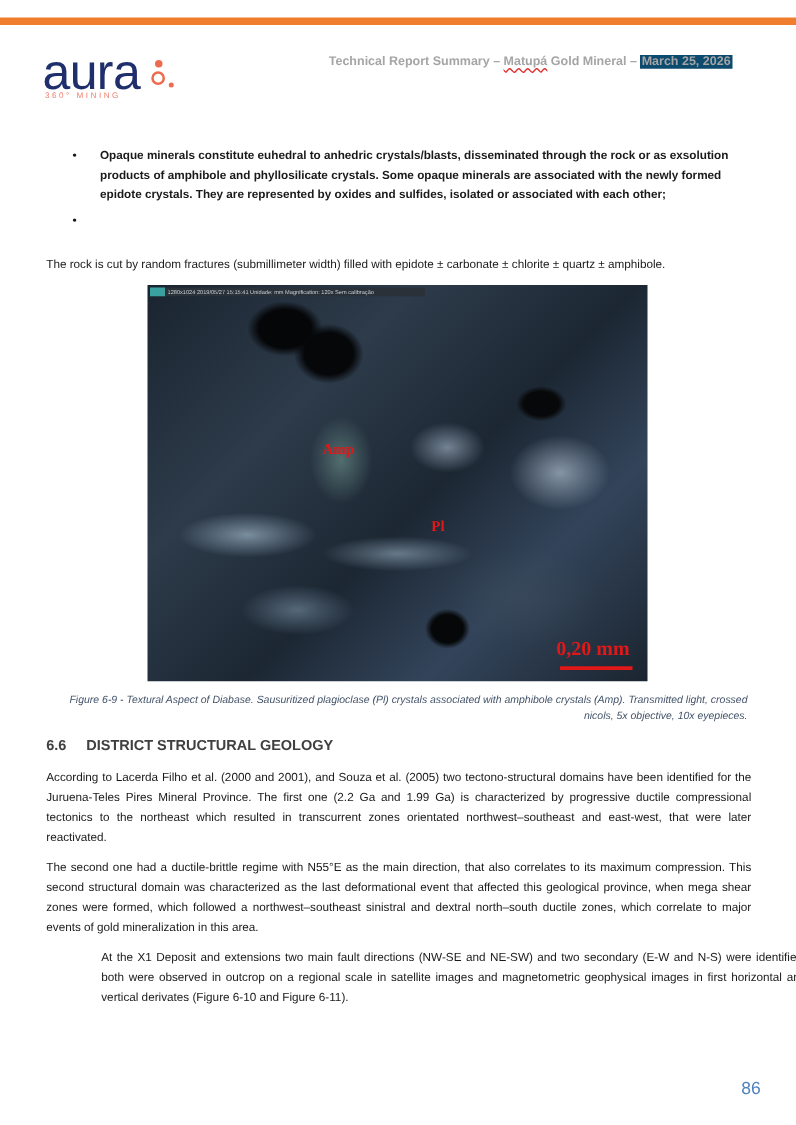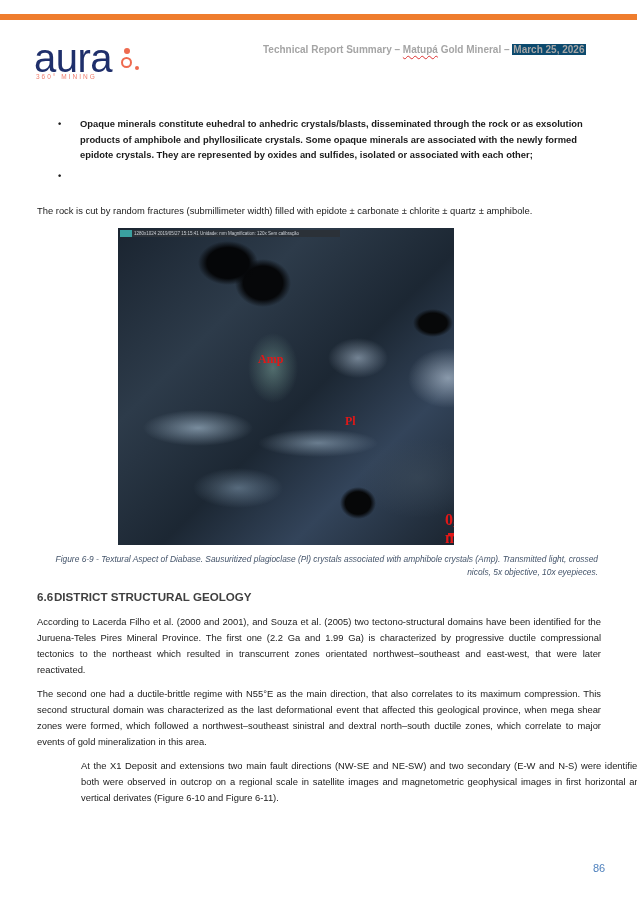--- a/index.html
+++ b/index.html
@@ -20,21 +20,21 @@
   .header-title { position: absolute; left: 263px; top: 44px; font-size: 10px; font-weight: bold; color: #a5a5a5; white-space: nowrap; }
   .header-title .squiggle { text-decoration: underline wavy #d33; text-decoration-thickness: 1px; text-underline-offset: 2px; }
   .header-title .hl { background: #0c4a6e; color: #a5a5a5; padding: 0 1px; }
 
   .bullets { position: absolute; left: 58px; top: 116px; width: 548px; list-style: none; }
   .bullets li { position: relative; padding-left: 22px; font-size: 9.4px; font-weight: bold; line-height: 15.5px; margin-bottom: 5px; color: #1a1a1a; }
   .bullets li .bullet { position: absolute; left: 0; top: 0; }
 
   .para { position: absolute; left: 37px; width: 564px; font-size: 9.4px; line-height: 16px; text-align: justify; color: #1a1a1a; }
 
-  .figure { position: absolute; left: 118px; top: 228px; width: 336px; height: 317px; overflow: hidden;
+  .figure { position: absolute; left: 118px; top: 228px; width: 400px; height: 317px; overflow: hidden;
     background:
       radial-gradient(ellipse 30px 22px at 110px 35px, #050608 70%, transparent 100%),
       radial-gradient(ellipse 28px 24px at 145px 55px, #060709 70%, transparent 100%),
       radial-gradient(ellipse 20px 14px at 315px 95px, #070809 70%, transparent 100%),
       radial-gradient(ellipse 18px 16px at 240px 275px, #060708 70%, transparent 100%),
       radial-gradient(ellipse 55px 18px at 80px 200px, rgba(190,215,235,0.55) 0%, transparent 100%),
       radial-gradient(ellipse 60px 14px at 200px 215px, rgba(190,215,235,0.45) 0%, transparent 100%),
       radial-gradient(ellipse 40px 30px at 330px 150px, rgba(210,225,240,0.55) 0%, transparent 100%),
       radial-gradient(ellipse 30px 20px at 240px 130px, rgba(200,220,240,0.5) 0%, transparent 100%),
       radial-gradient(ellipse 25px 35px at 155px 140px, rgba(120,160,150,0.55) 0%, transparent 100%),
@@ -47,23 +47,23 @@
   .fig-statusbar .tag { position: absolute; left: 0; top: 0; width: 12px; height: 7px; background: #3aa0a0; }
   .fig-label { position: absolute; font-family: "Liberation Serif", serif; font-weight: bold; color: #e01818; }
   .fig-label.amp { left: 140px; top: 124px; font-size: 12px; }
   .fig-label.pl { left: 227px; top: 186px; font-size: 12px; }
   .fig-scale-text { position: absolute; left: 327px; top: 283px; font-family: "Liberation Serif", serif; font-weight: bold; font-size: 16px; color: #e01818; }
   .fig-scale-bar { position: absolute; left: 330px; top: 305px; width: 58px; height: 3px; background: #e01818; }
 
   .caption { position: absolute; left: 40px; top: 553px; width: 558px; font-size: 8.4px; font-style: italic; color: #44546a; text-align: right; line-height: 13px; }
 
   .section-heading { position: absolute; left: 37px; top: 590px; font-size: 11.6px; font-weight: bold; color: #404040; }
-  .section-heading .num { display: inline-block; width: 17px; }
+  .section-heading .num { display: inline-block; width: 32px; }
 
-  .page-number { position: absolute; left: 593px; top: 862px; font-size: 11px; color: #4f81bd; }
+  .page-number { position: absolute; left: 593px; top: 862px; font-size: 14px; color: #4f81bd; }
 </style>
 </head>
 <body>
 
 <div class="top-bar"></div>
 
 <div class="logo">
   <span class="logo-word">aura</span>
   <span class="logo-dot-top"></span>
   <span class="logo-dot-ring"></span>

